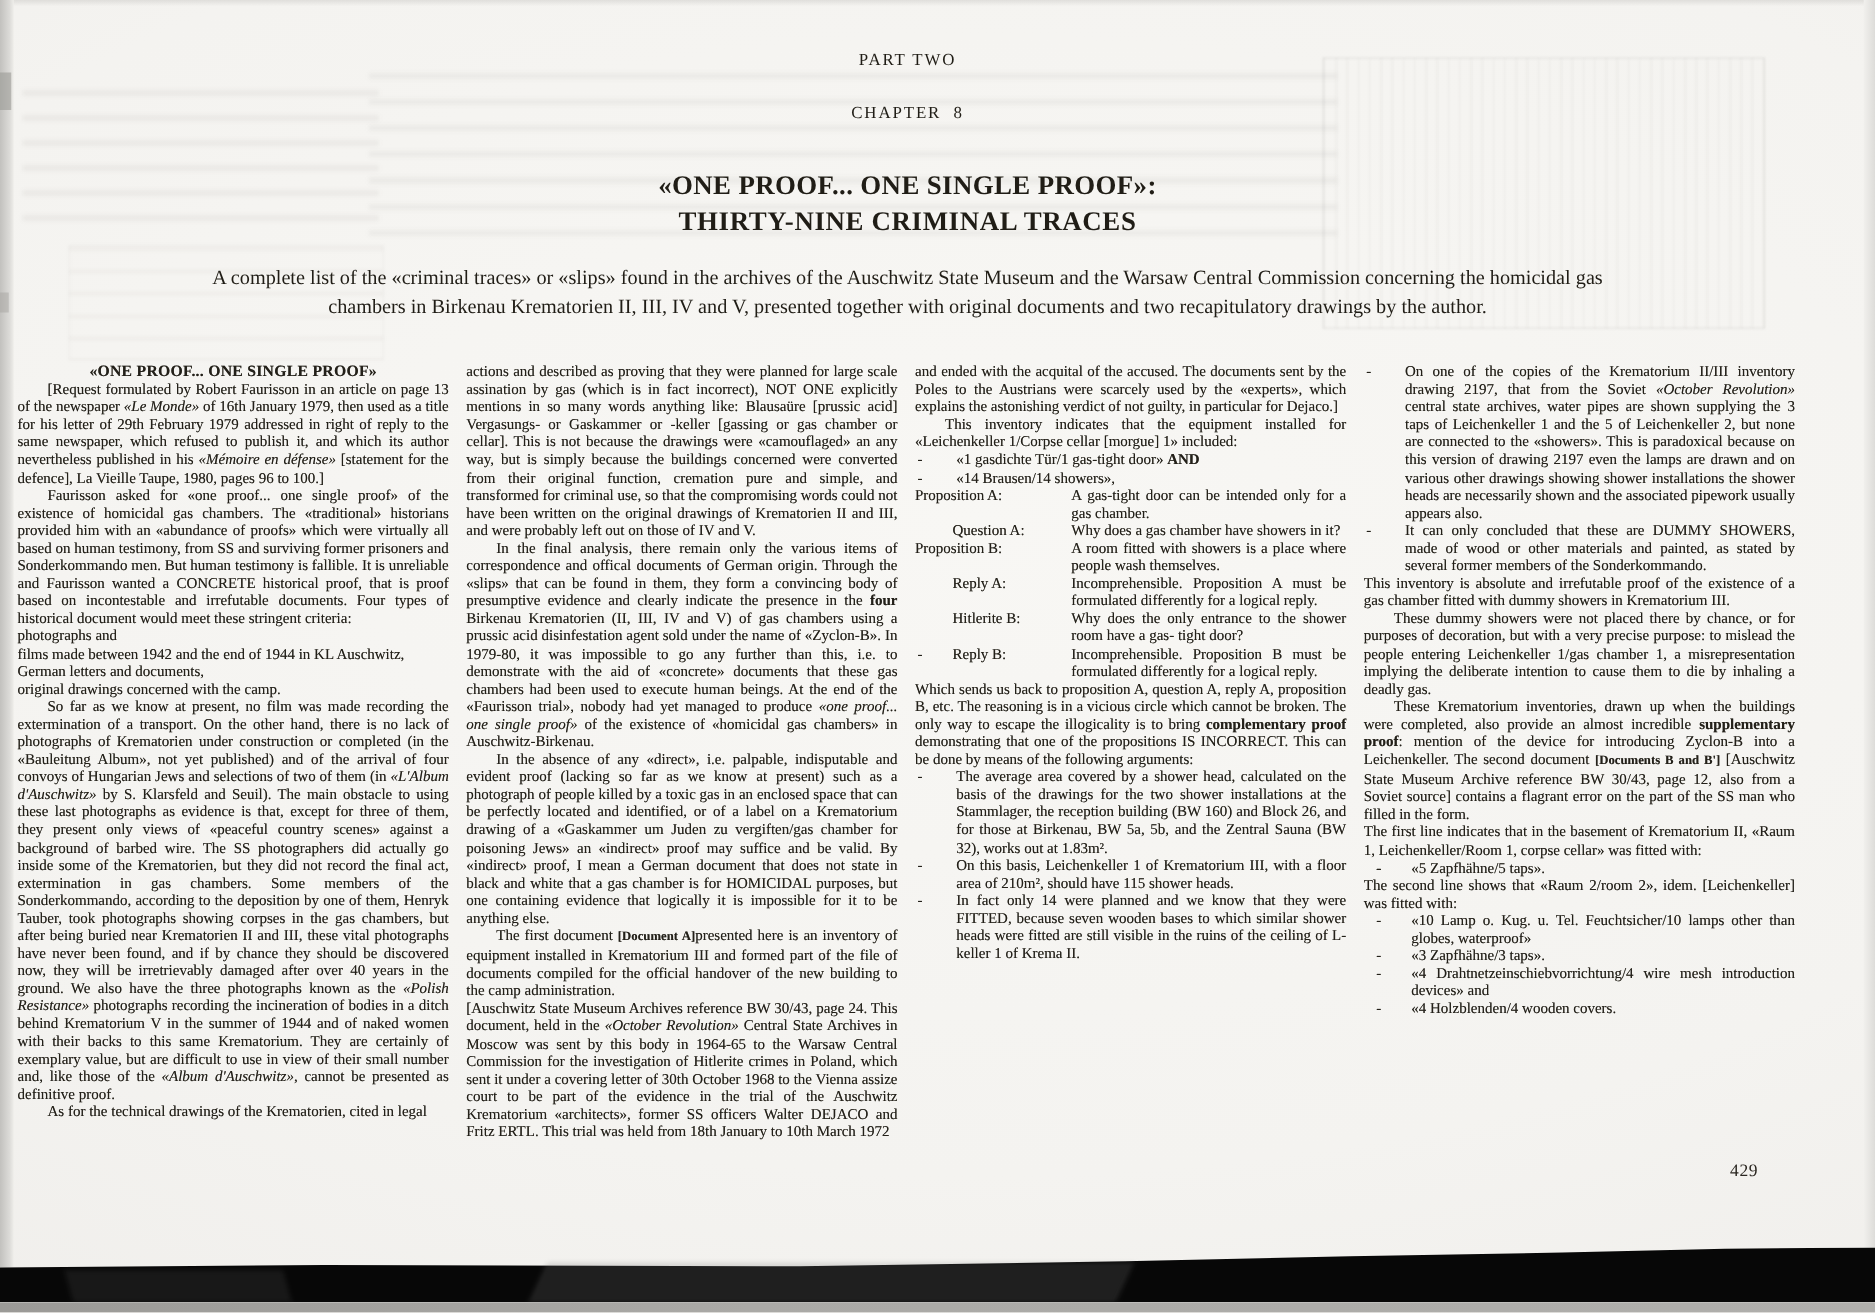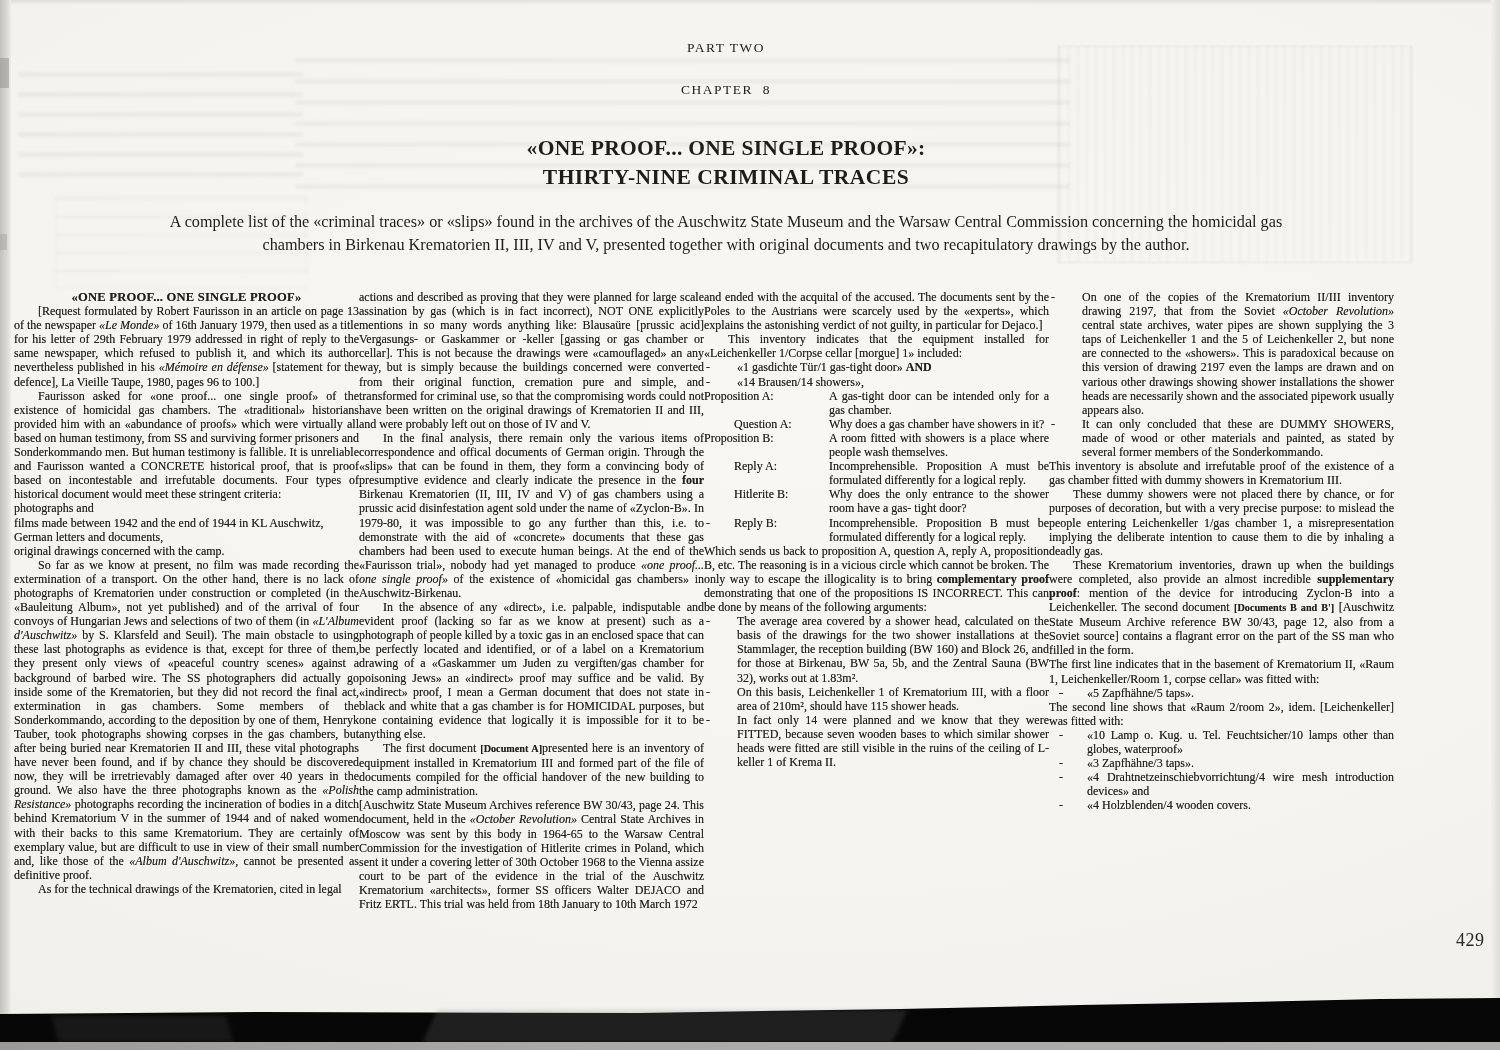--- a/index.html
+++ b/index.html
@@ -37,42 +37,42 @@
   .bb-light2{left:55px;top:1016px;width:175px;height:26px;background:rgba(100,100,100,.18);transform:skewX(15deg);filter:blur(2px)}
   .bottom-grey{left:0;top:1042px;width:1500px;height:8px;background:linear-gradient(90deg,#9b9a97,#aaa9a6 40%,#b0afac)}
   
   .hdr{position:absolute;left:0;top:0;width:1452px;text-align:center;color:#201d16}
   .hdr .part{padding-top:40px;font-size:13.5px;letter-spacing:1.5px}
   .hdr .chapter{margin-top:26px;font-size:13.5px;letter-spacing:1.5px;white-space:pre}
   .hdr .t1{margin-top:38px;font-size:21.5px;font-weight:700;letter-spacing:.3px}
   .hdr .t2{margin-top:4px;font-size:21.5px;font-weight:700;letter-spacing:.5px}
   .hdr .intro{margin:21px auto 0;width:1118px;font-size:16.2px;line-height:23px;text-align:center}
   
-  .cols{position:absolute;left:14px;top:290px;width:1422px;display:flex;color:#232019}
+  .cols{position:absolute;left:14px;top:290px;width:1422px;display:flex;gap:14px;color:#232019}
   .col{width:345px;font-size:12px;line-height:14.1px;text-shadow:0 0 .35px rgba(35,32,25,.55)}
   .col p,.col div{margin:0}
   .para{text-align:justify}
   .para.ind{text-indent:24px}
   .gap{margin-top:9px}
   .gap2{margin-top:30px}
   .s-i{font-style:italic}
   .s-b{font-weight:700}
   .s-bs{font-weight:700;font-size:10.2px}
   .col-h{font-weight:700;text-align:center;font-size:12.6px;letter-spacing:.2px;margin-bottom:7px}
   .crit{margin-left:28px}
   .dash{position:relative;padding-left:33px;text-align:justify}
   .dash .dash-mark{position:absolute;left:2px}
   .dash.sub{padding-left:38px}
   .dash.sub .dash-mark{left:10px}
   .qa{position:relative;display:flex}
   .qa-label{width:125px;flex:none}
   .qa-label.ind{padding-left:30px;box-sizing:border-box}
   .qa-body{flex:1;text-align:justify}
   .qa .qa-dash{position:absolute;left:2px}
-  .pageno{position:absolute;left:1456px;top:930px;font-size:18px;color:#2a2620;letter-spacing:.5px}
+  .pageno{position:absolute;left:1384px;top:930px;font-size:14px;color:#2a2620;letter-spacing:.5px}
 </style>
 </head>
 <body>
 
 <div class="page">
 
   <div class="artifact edge-top"></div>
   <div class="artifact edge-left"></div>
   <div class="artifact edge-mark1"></div>
   <div class="artifact edge-mark2"></div>

